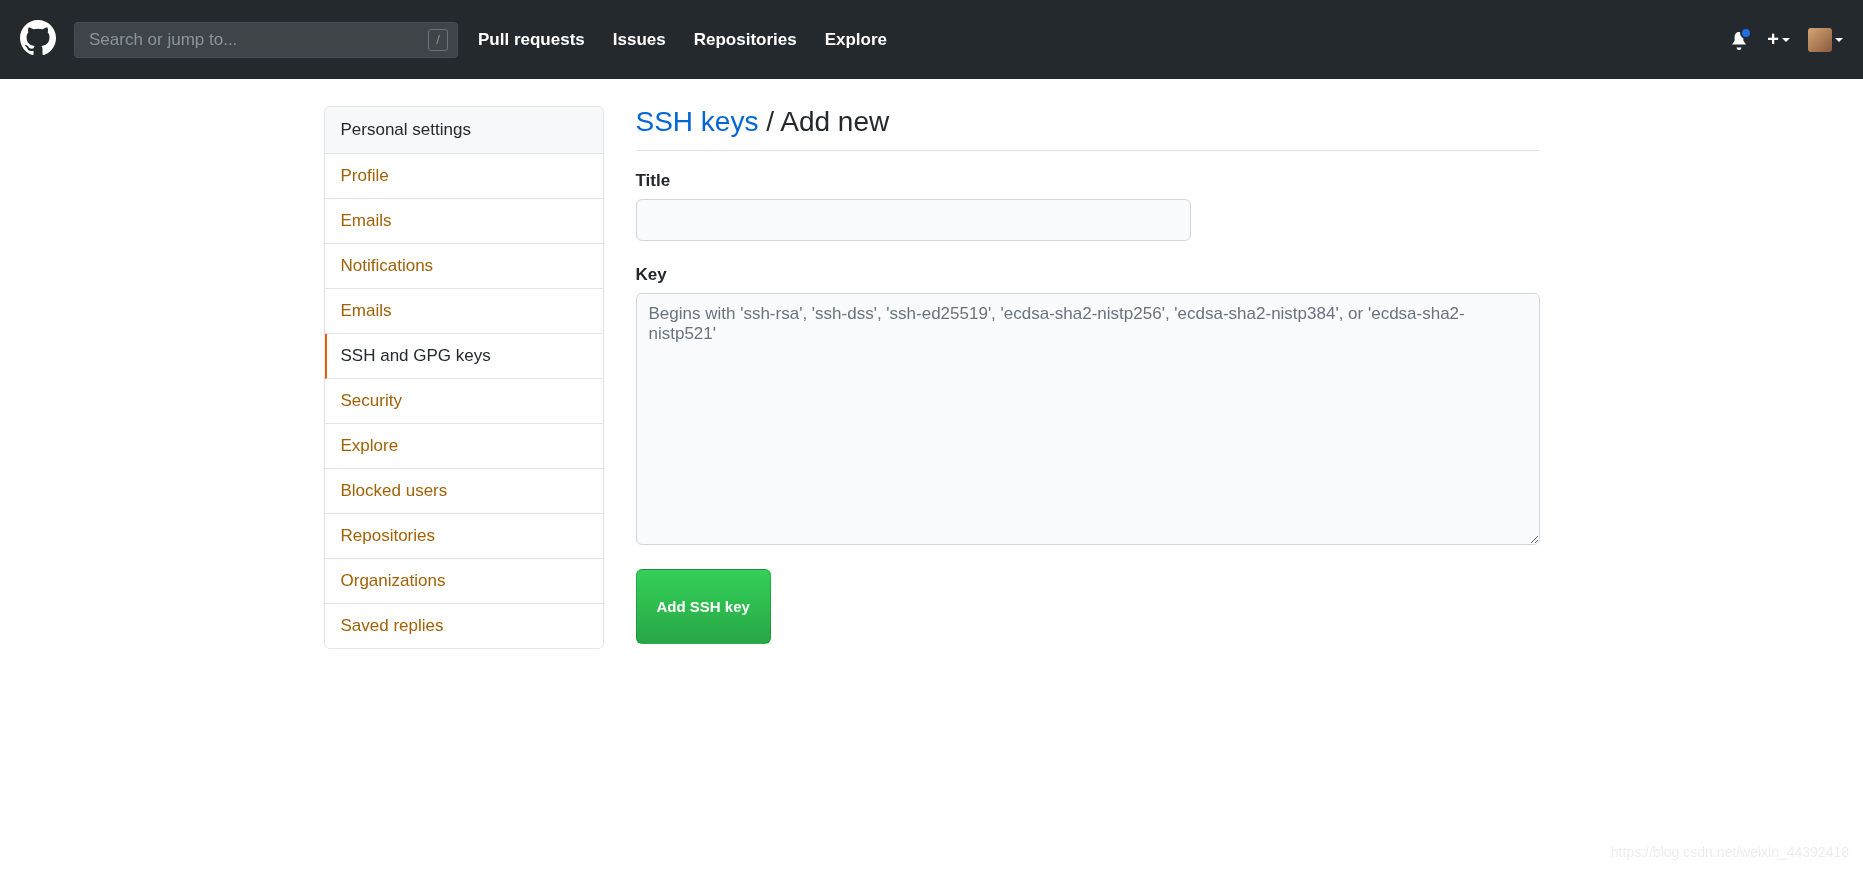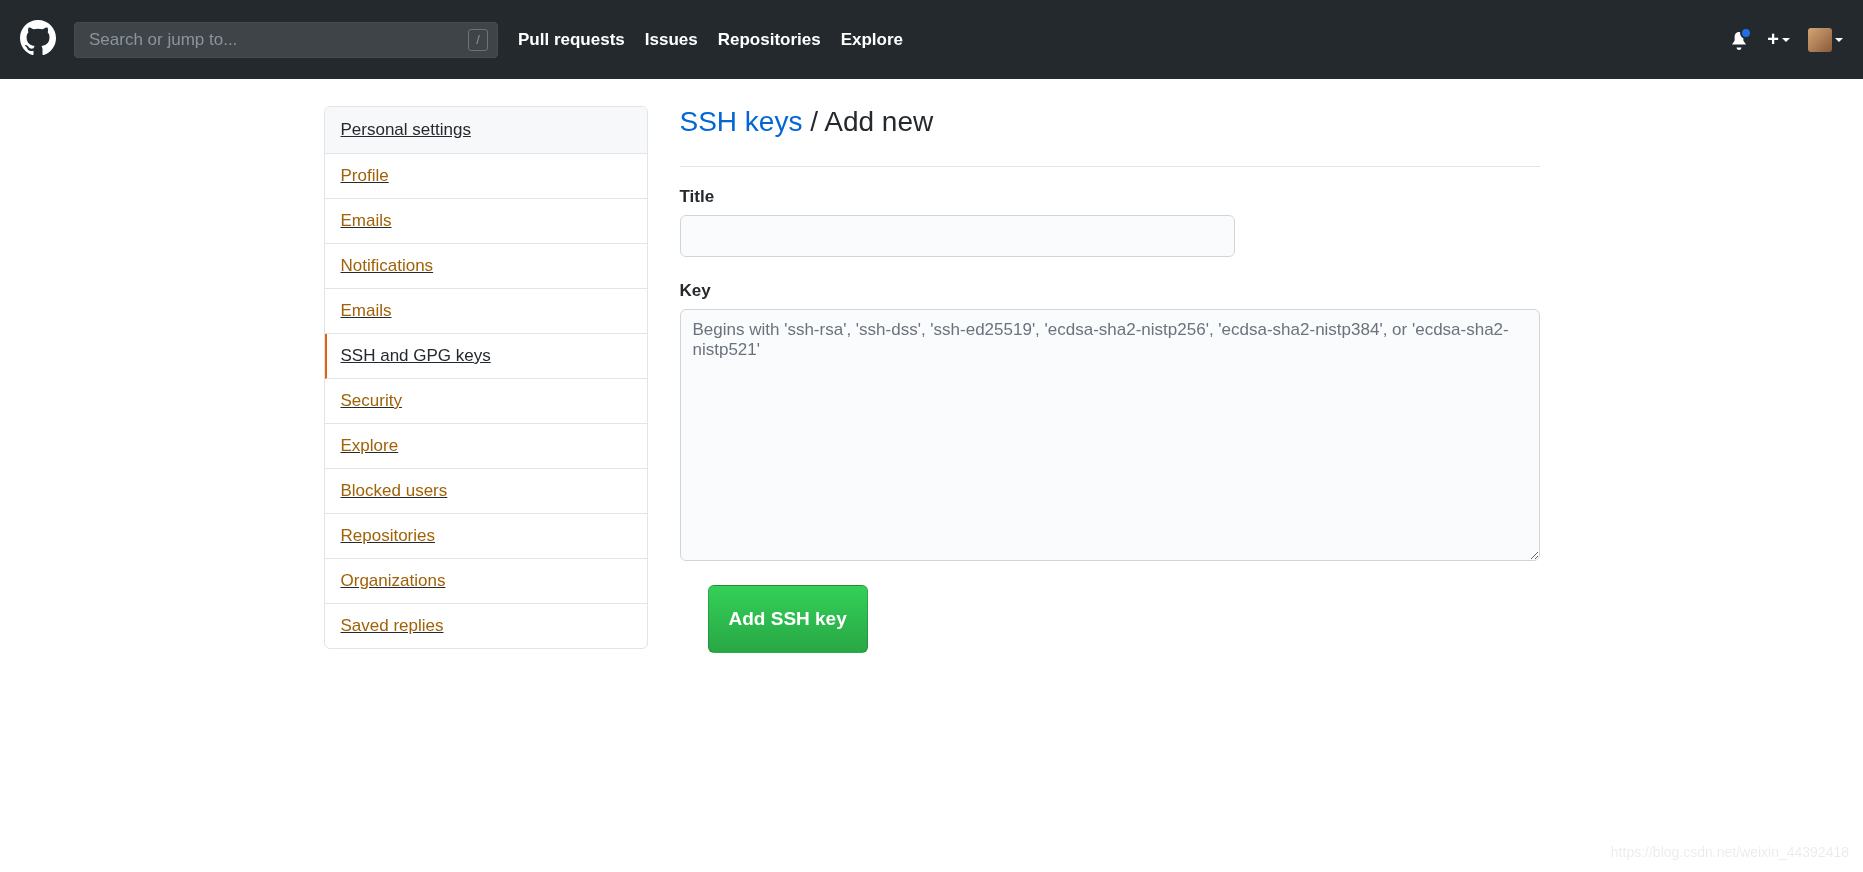--- a/index.html
+++ b/index.html
@@ -23,21 +23,21 @@
       width: 36px;
       height: 36px;
       color: #fff;
       margin-right: 18px;
     }
     .search-box {
       position: relative;
       margin-right: 20px;
     }
     .search-input {
-      width: 424px;
+      width: 384px;
       height: 36px;
       background: #3f4448;
       border: 1px solid #444d56;
       border-radius: 4px;
       padding: 0 14px;
       color: #fff;
       font-size: 17px;
       outline: none;
     }
     .search-input::placeholder {
@@ -53,21 +53,21 @@
       border: 1px solid #6a737d;
       border-radius: 3px;
       color: #8b949e;
       display: flex;
       align-items: center;
       justify-content: center;
       font-size: 13px;
     }
     .nav-links {
       display: flex;
-      gap: 20px;
+      gap: 28px;
       justify-content: center;
     }
     .nav-link {
       color: #fff;
       font-weight: 600;
       font-size: 17px;
       cursor: pointer;
     }
     .header-spacer {
       flex: 1;
@@ -126,23 +126,22 @@
       gap: 3px;
     }
     .main-container {
       display: flex;
       max-width: 1280px;
       margin: 0 auto;
       padding: 27px 32px;
       gap: 32px;
     }
     .sidebar {
-      width: 324px;
+      width: 280px;
       flex-shrink: 0;
-      text-decoration: underline;
     }
     .sidebar-section {
       border: 1px solid #e1e4e8;
       border-radius: 6px;
       overflow: hidden;
     }
     .sidebar-header {
       padding: 13px 16px;
       background: #f6f8fa;
       border-bottom: 1px solid #e1e4e8;
@@ -168,21 +167,21 @@
       padding-left: 14px;
       cursor: default;
     }
     .content {
       flex: 1;
       min-width: 0;
     }
     .page-title {
       font-size: 28px;
       font-weight: 400;
-      padding-bottom: 28px;
+      padding-bottom: 12px;
       border-bottom: 1px solid #e1e4e8;
       margin-bottom: 20px;
     }
     .page-title-link {
       color: #0366d6;
     }
     .page-title-sep {
       color: #24292e;
     }
     .page-title-current {
@@ -218,25 +217,24 @@
       margin-bottom: 20px;
     }
     .form-textarea::placeholder {
       color: #6a737d;
     }
     .btn-primary {
       background: linear-gradient(#34d058, #28a745);
       border: 1px solid rgba(27,31,35,0.2);
       color: #fff;
       font-weight: 600;
-      font-size: 19px;
-      padding: 22px 20px;
+      font-size: 15px;
+      padding: 28px 20px;
       border-radius: 6px;
       cursor: pointer;
-      margin-left: 28px;
     }
     .watermark {
       position: fixed;
       bottom: 12px;
       right: 14px;
       color: rgba(0,0,0,0.08);
       font-size: 14px;
       pointer-events: none;
     }
   </style>

